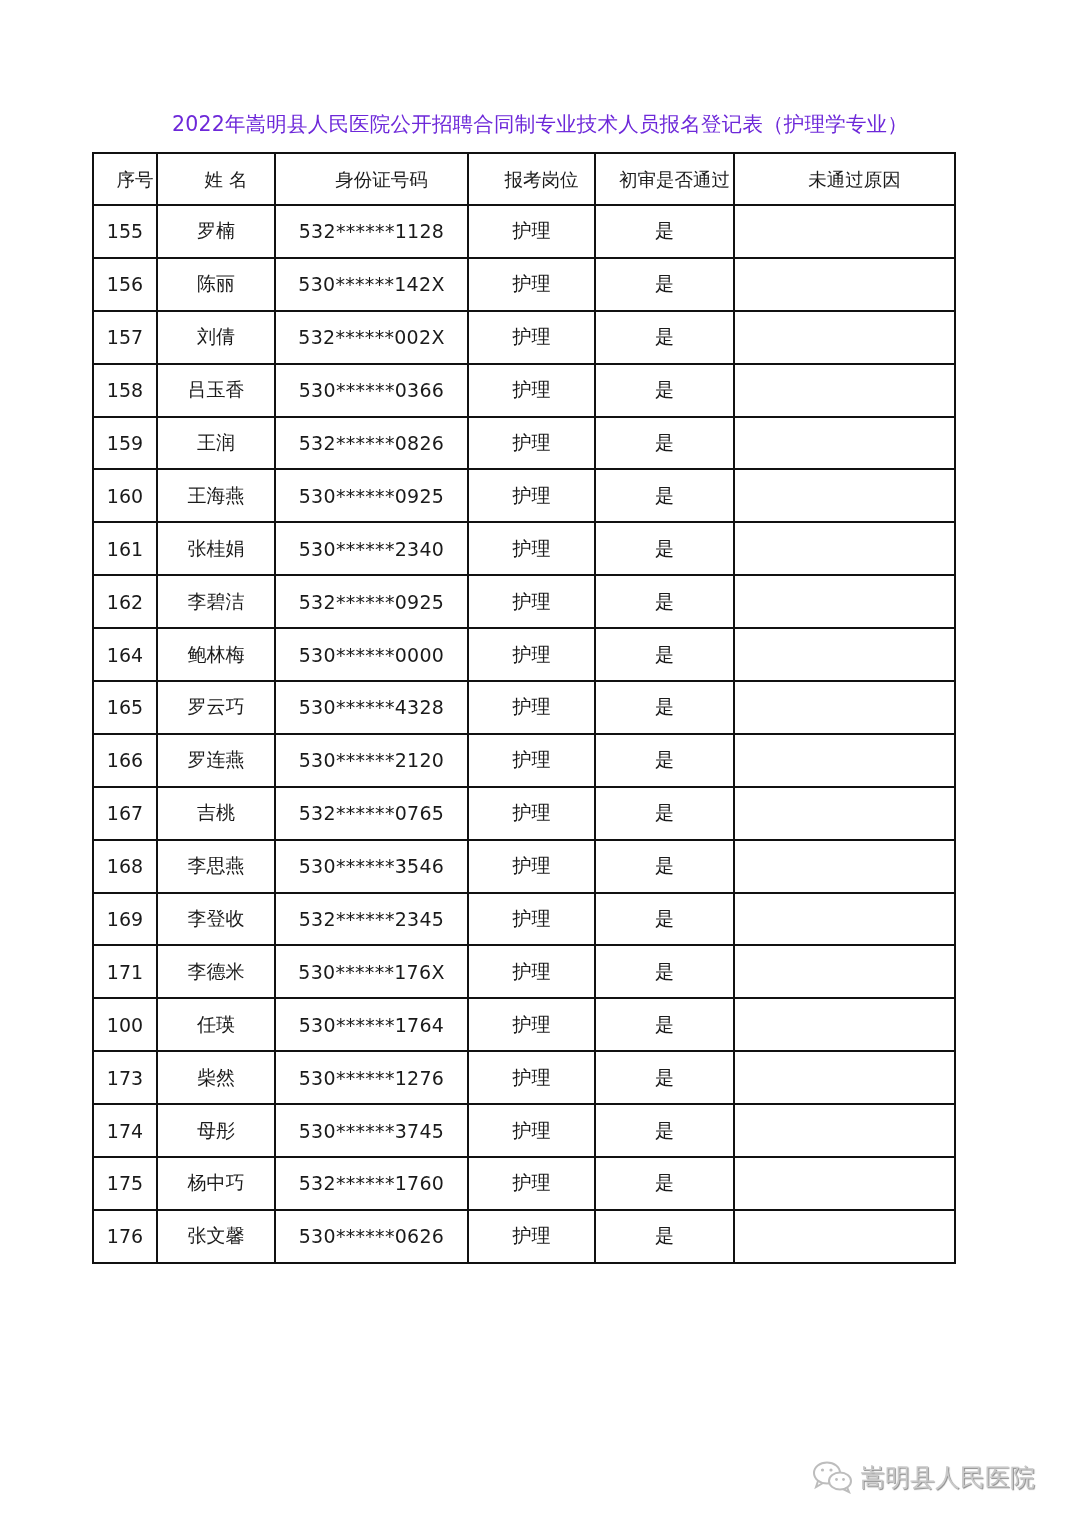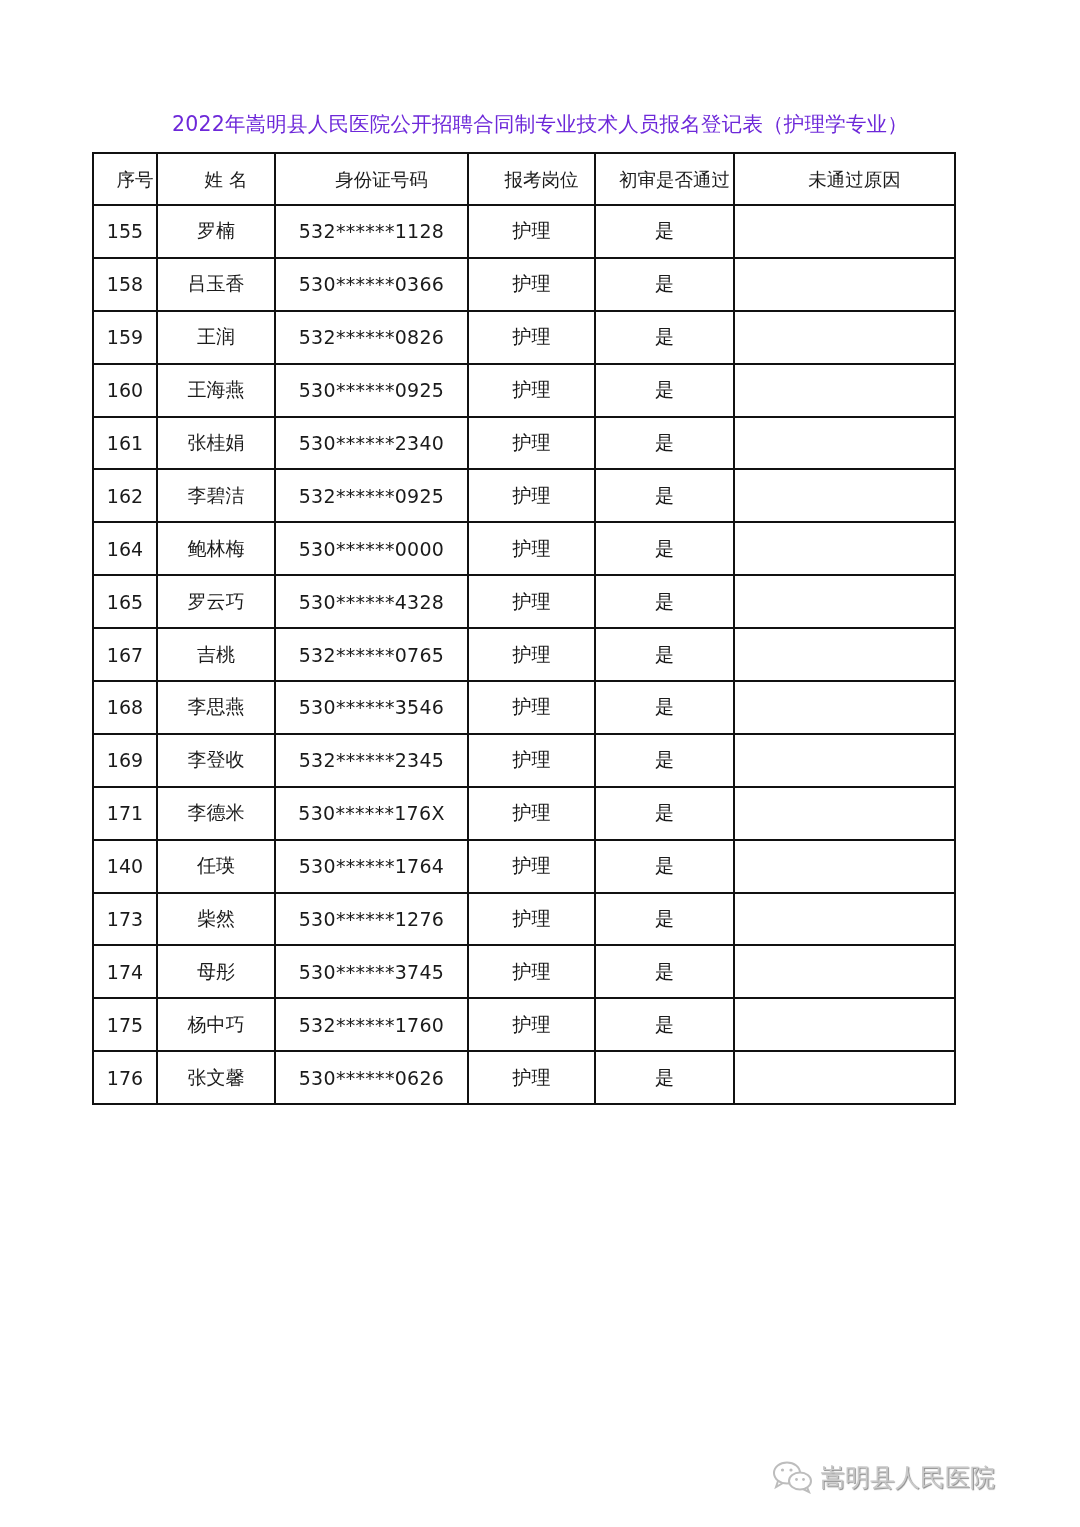--- a/index.html
+++ b/index.html
@@ -20,21 +20,21 @@
     border: 2.5px solid #111; text-align: center; vertical-align: middle;
     padding: 0; font-weight: normal; font-size: 19px; color: #1a1a1a;
     overflow: hidden; white-space: nowrap;
   }
   table.reg thead th { height: 50px; font-size: 18.5px; padding-left: 20px; }
   table.reg tbody td { height: 50.9px; }
   .c1 { width: 64px; } .c2 { width: 118px; } .c3 { width: 193px; }
   .c4 { width: 127px; } .c5 { width: 139px; } .c6 { width: 221px; }
   .idnum { letter-spacing: 0.3px; }
   .watermark {
-    position: absolute; left: 772px; top: 1460px; display: flex; align-items: center; gap: 6px;
+    position: absolute; left: 812px; top: 1460px; display: flex; align-items: center; gap: 6px;
     color: #c9c9c9; font-size: 25px;
     text-shadow: 1px 1px 1px #8a8a8a;
   }
   .watermark svg { display: block; }
 </style>
 </head>
 <body>
 
 <div class="title">2022年嵩明县人民医院公开招聘合同制专业技术人员报名登记表（护理学专业）</div>
 
@@ -60,20 +60,36 @@
   <tbody id="tbody">
       <tr>
         <td>155</td>
         <td>罗楠</td>
         <td class="idnum">532******1128</td>
         <td>护理</td>
         <td>是</td>
         <td></td>
       </tr>
       <tr>
+        <td>156</td>
+        <td>陈丽</td>
+        <td class="idnum">530******142X</td>
+        <td>护理</td>
+        <td>是</td>
+        <td></td>
+      </tr>
+      <tr>
+        <td>157</td>
+        <td>刘倩</td>
+        <td class="idnum">532******002X</td>
+        <td>护理</td>
+        <td>是</td>
+        <td></td>
+      </tr>
+      <tr>
         <td>158</td>
         <td>吕玉香</td>
         <td class="idnum">530******0366</td>
         <td>护理</td>
         <td>是</td>
         <td></td>
       </tr>
       <tr>
         <td>159</td>
         <td>王润</td>
@@ -116,20 +132,28 @@
       </tr>
       <tr>
         <td>165</td>
         <td>罗云巧</td>
         <td class="idnum">530******4328</td>
         <td>护理</td>
         <td>是</td>
         <td></td>
       </tr>
       <tr>
+        <td>166</td>
+        <td>罗连燕</td>
+        <td class="idnum">530******2120</td>
+        <td>护理</td>
+        <td>是</td>
+        <td></td>
+      </tr>
+      <tr>
         <td>167</td>
         <td>吉桃</td>
         <td class="idnum">532******0765</td>
         <td>护理</td>
         <td>是</td>
         <td></td>
       </tr>
       <tr>
         <td>168</td>
         <td>李思燕</td>
@@ -148,21 +172,21 @@
       </tr>
       <tr>
         <td>171</td>
         <td>李德米</td>
         <td class="idnum">530******176X</td>
         <td>护理</td>
         <td>是</td>
         <td></td>
       </tr>
       <tr>
-        <td>140</td>
+        <td>100</td>
         <td>任瑛</td>
         <td class="idnum">530******1764</td>
         <td>护理</td>
         <td>是</td>
         <td></td>
       </tr>
       <tr>
         <td>173</td>
         <td>柴然</td>
         <td class="idnum">530******1276</td>

